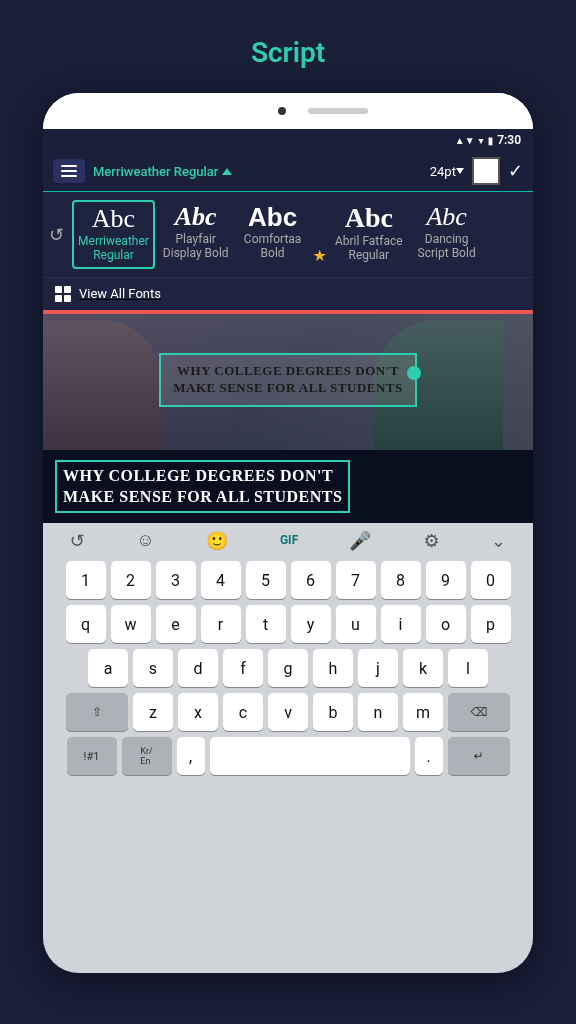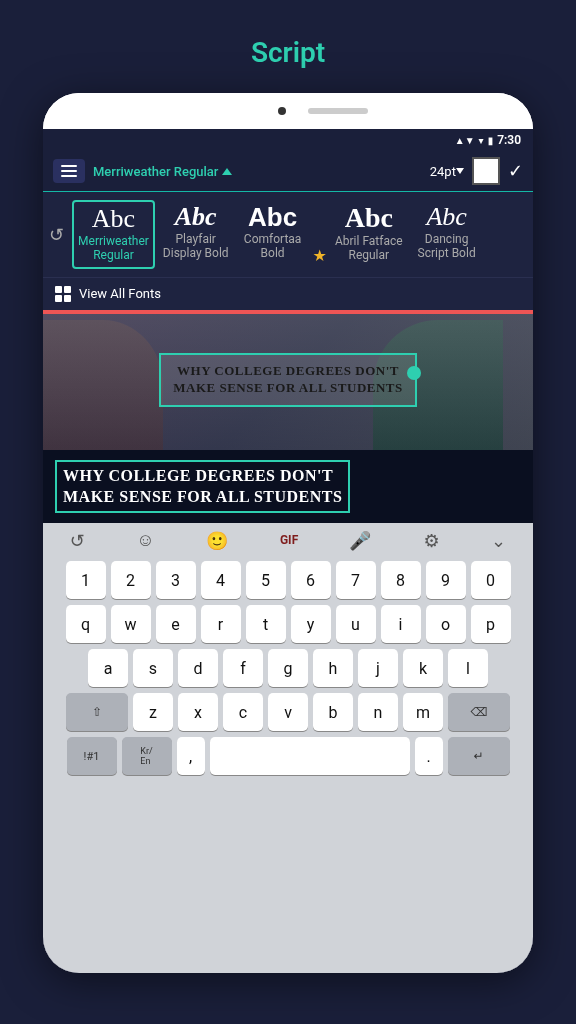--- a/index.html
+++ b/index.html
@@ -215,20 +215,21 @@
 
     
     .view-all-btn {
       background: #1e2340;
       display: flex;
       align-items: center;
       gap: 8px;
       padding: 8px 12px;
       cursor: pointer;
       border-top: 1px solid #2a2f50;
+      text-decoration: underline;
     }
     .grid-icon {
       display: grid;
       grid-template-columns: 1fr 1fr;
       gap: 2px;
       width: 16px;
       height: 16px;
     }
     .grid-dot {
       background: white;
@@ -473,21 +474,21 @@
     </div>
 
     <div class="text-edit-area">
       <div class="edit-text">WHY COLLEGE DEGREES DON'T<br>MAKE SENSE FOR ALL STUDENTS</div>
     </div>
 
     <div class="keyboard-toolbar">
       <span class="kb-icon">↺</span>
       <span class="kb-icon">☺</span>
       <span class="kb-icon">🙂</span>
-      <span class="kb-icon" style="font-size:12px;font-weight:bold;color:#7f1d1d;">GIF</span>
+      <span class="kb-icon" style="font-size:12px;font-weight:bold;color:#0f766e;">GIF</span>
       <span class="kb-icon">🎤</span>
       <span class="kb-icon">⚙</span>
       <span class="chevron-down">⌄</span>
     </div>
 
     <div class="keyboard">
 
       <div class="key-row">
         <div class="key">1</div>
         <div class="key">2</div>

